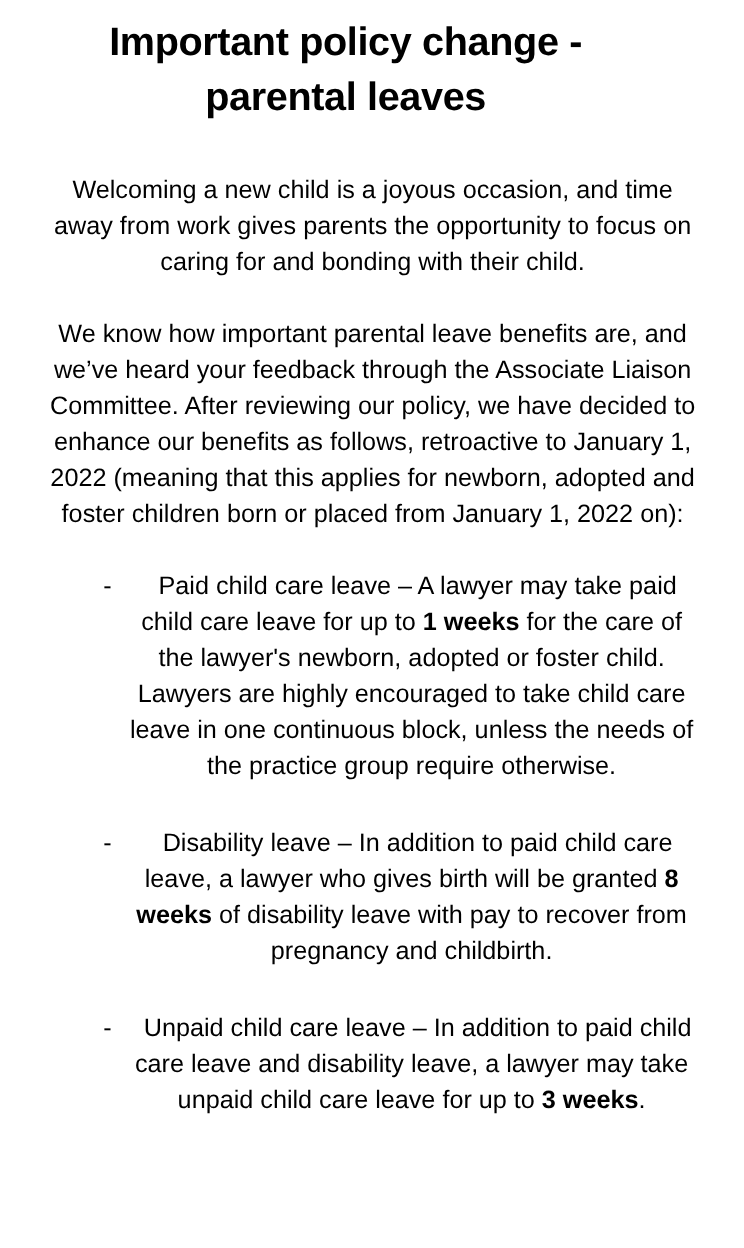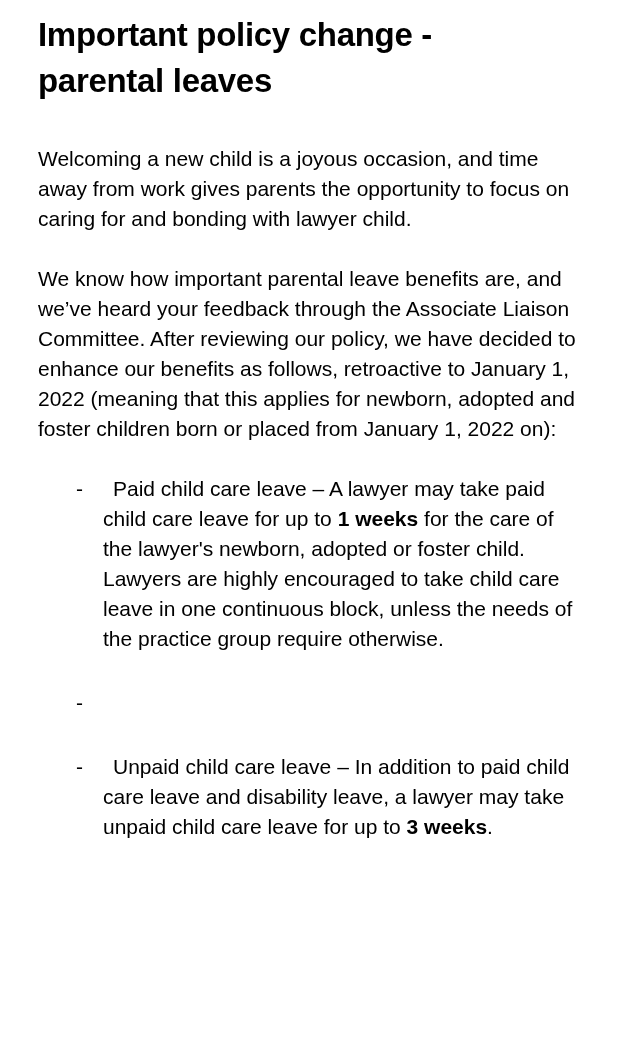--- a/index.html
+++ b/index.html
@@ -10,20 +10,21 @@
   body {
     width: 620px;
     height: 1040px;
     overflow: hidden;
     color: #000000;
     font-family: "Liberation Sans", "DejaVu Sans", sans-serif;
   }
   .doc {
     padding: 12px 37px 0 38px;
     box-sizing: border-box;
+    text-align: center;
   }
   h1.page-title {
     font-size: 33px;
     line-height: 46px;
     font-weight: 700;
     letter-spacing: -0.3px;
     margin: 0 0 40px 0;
     max-width: 500px;
   }
   p.body-para {
@@ -60,33 +61,34 @@
     font-weight: 700;
   }
 </style>
 </head>
 <body>
 
 <div class="doc">
 
   <h1 class="page-title">Important policy change - parental leaves</h1>
 
-  <p class="body-para">Welcoming a new child is a joyous occasion, and time away from work gives parents the opportunity to focus on caring for and bonding with lawyer child.</p>
+  <p class="body-para">Welcoming a new child is a joyous occasion, and time away from work gives parents the opportunity to focus on caring for and bonding with their child.</p>
 
   <p class="body-para">We know how important parental leave benefits are, and we’ve heard your feedback through the Associate Liaison Committee. After reviewing our policy, we have decided to enhance our benefits as follows, retroactive to January 1, 2022 (meaning that this applies for newborn, adopted and foster children born or placed from January 1, 2022 on):</p>
 
   <ul class="bullet-list">
 
     <li>
       <span class="marker">-</span>
       <span class="li-text"><span>Paid child care leave – A lawyer may take paid child care leave for up to </span><span class="b">1 weeks</span><span> for the care of the lawyer's newborn, adopted or foster child. Lawyers are highly encouraged to take child care leave in one continuous block, unless the needs of the practice group require otherwise.</span></span>
     </li>
 
     <li>
       <span class="marker">-</span>
+      <span class="li-text"><span>Disability leave – In addition to paid child care leave, a lawyer who gives birth will be granted </span><span class="b">8 weeks</span><span> of disability leave with pay to recover from pregnancy and childbirth.</span></span>
     </li>
 
     <li>
       <span class="marker">-</span>
       <span class="li-text"><span>Unpaid child care leave – In addition to paid child care leave and disability leave, a lawyer may take unpaid child care leave for up to </span><span class="b">3 weeks</span><span>.</span></span>
     </li>
 
   </ul>
 
 </div>

